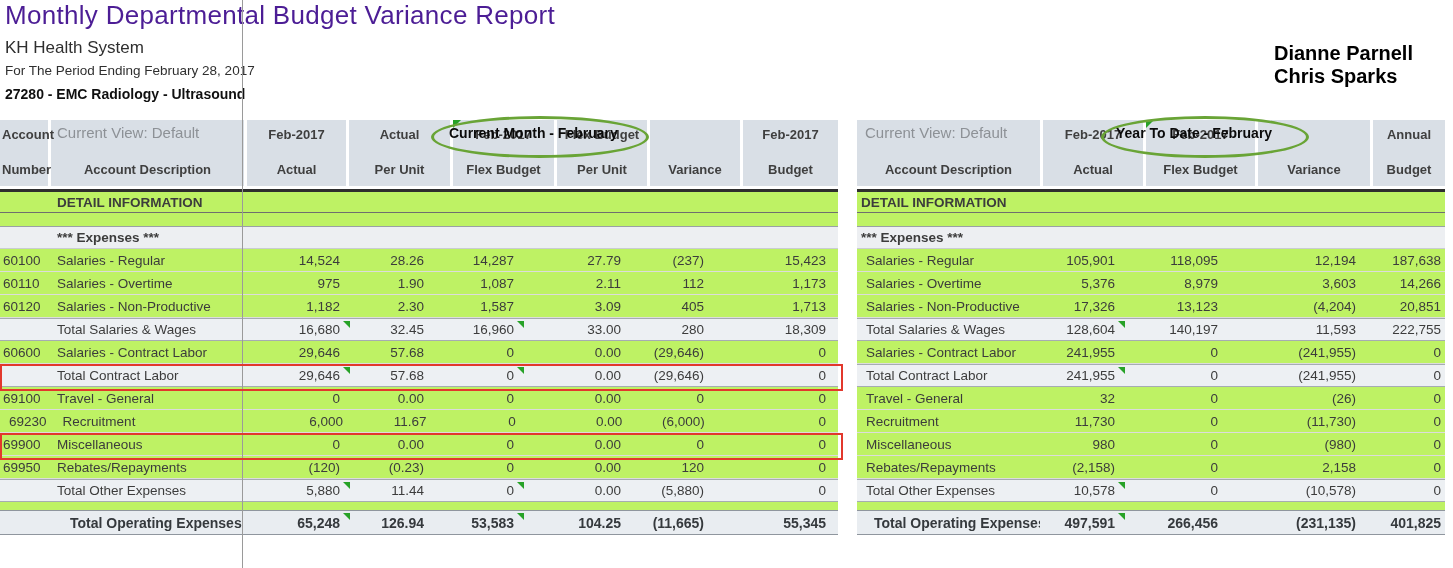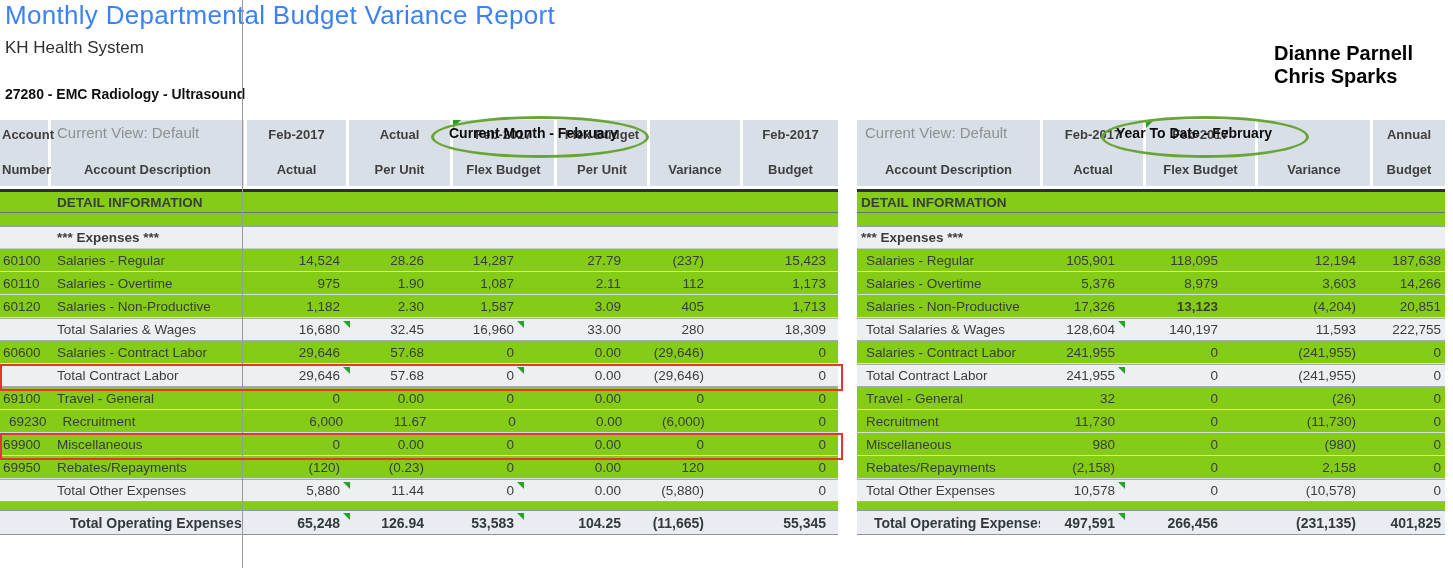--- a/index.html
+++ b/index.html
@@ -1,20 +1,20 @@
 <!DOCTYPE html>
 <html><head>
 <meta charset="utf-8">
 <style>
   html,body{margin:0;padding:0;background:#fff;}
   .screen{position:relative;width:1453px;height:568px;background:#ffffff;overflow:hidden;
           font-family:"Liberation Sans","DejaVu Sans",sans-serif;color:#3c3c3c;}
 
   
-  .title{position:absolute;left:5px;top:0;font-size:26px;color:#3b82f6;letter-spacing:.3px;}
+  .title{position:absolute;left:5px;top:0;font-size:26px;color:#4c1d95;letter-spacing:.3px;}
   .org{position:absolute;left:5px;top:38px;font-size:17px;color:#2f2f2f;}
   .period{position:absolute;left:5px;top:63px;font-size:13.5px;color:#2f2f2f;}
   .dept{position:absolute;left:5px;top:86px;font-size:14px;font-weight:700;color:#101010;}
   .recipients{position:absolute;left:1274px;top:42px;font-size:20px;font-weight:700;color:#000;line-height:23px;}
 
   
   .pane-divider{position:absolute;left:242px;top:0;width:1px;height:568px;background:#9a9a9a;z-index:3;}
 
   
   .table{position:absolute;top:120px;}
@@ -24,21 +24,21 @@
   .view-label{position:absolute;top:122px;height:22px;line-height:22px;font-size:15px;color:#8d9196;z-index:2;white-space:nowrap;}
 
   .hrow{display:flex;height:66px;}
   .hcell{box-sizing:border-box;background:#d9dfe6;border-left:3px solid #fff;display:flex;flex-direction:column;
          justify-content:space-between;padding:7px 2px 9px;font-size:13px;color:#3f3f3f;text-align:center;
          position:relative;line-height:15px;font-weight:bold;}
   .hcell.first{border-left:none;}
   .hcell.account{text-align:left;padding-left:2px;z-index:2;overflow:visible;white-space:nowrap;}
   .hgap{height:3px;background:#fff;}
 
-  .trow{display:flex;align-items:center;height:23px;box-sizing:border-box;border-bottom:1px solid #dcdcdc;font-size:13.5px;background:#84cc16;}
+  .trow{display:flex;align-items:center;height:23px;box-sizing:border-box;border-bottom:1px solid #dcdcdc;font-size:13.5px;background:#bef264;}
   .trow.section{height:24px;border-top:3px solid #2e2e2e;border-bottom:1px solid #6f6f6f;font-weight:700;}
   .trow.blank{height:13px;border-bottom:none;}
   .trow.group{background:#edeff2;border-top:1px solid #9aa0a6;border-bottom:1px solid #c9cdd1;font-weight:700;}
   .trow.total{background:#edf0f3;border-top:1px solid #a6acb2;border-bottom:1px solid #a6acb2;}
   .trow.spacer{height:8px;border-bottom:none;}
   .trow.grand{height:25px;background:#e9edf1;border-top:1px solid #8f969e;border-bottom:1px solid #8f969e;font-weight:700;font-size:14px;color:#35393d;}
 
   .cell{box-sizing:border-box;white-space:nowrap;overflow:hidden;position:relative;height:100%;display:flex;align-items:center;}
   .cell.acct{padding-left:3px;}
   .cell.desc{padding-left:9px;}
@@ -61,20 +61,21 @@
   .circle-label.left{left:449px;top:125px;}
   .circle-label.right{left:1116px;top:125px;}
 </style>
 </head>
 <body>
 
 <div class="screen">
 
   <div class="title">Monthly Departmental Budget Variance Report</div>
   <div class="org">KH Health System</div>
+  <div class="period">For The Period Ending February 28, 2017</div>
   <div class="dept">27280 - EMC Radiology - Ultrasound</div>
 
   <div class="recipients">
     <div>Dianne Parnell</div>
     <div>Chris Sparks</div>
   </div>
 
   <div class="pane-divider"></div>
 
   <div class="view-label" style="left:57px;">Current View: Default</div>
@@ -512,21 +513,21 @@
           <span>14,266</span>
         </div>
       </div>
       <div class="trow data">
         <div class="cell desc" style="width: 183px;">
           <span>Salaries - Non-Productive</span>
         </div>
         <div class="cell num" style="width: 103px; padding-right: 28px;">
           <span>17,326</span>
         </div>
-        <div class="cell num" style="width: 112px; padding-right: 37px; font-weight: bold;">
+        <div class="cell num" style="width: 112px; padding-right: 37px;">
           <span>13,123</span>
         </div>
         <div class="cell num" style="width: 115px; padding-right: 14px;">
           <span>(4,204)</span>
         </div>
         <div class="cell num" style="width: 75px; padding-right: 4px;">
           <span>20,851</span>
         </div>
       </div>
       <div class="trow total">

